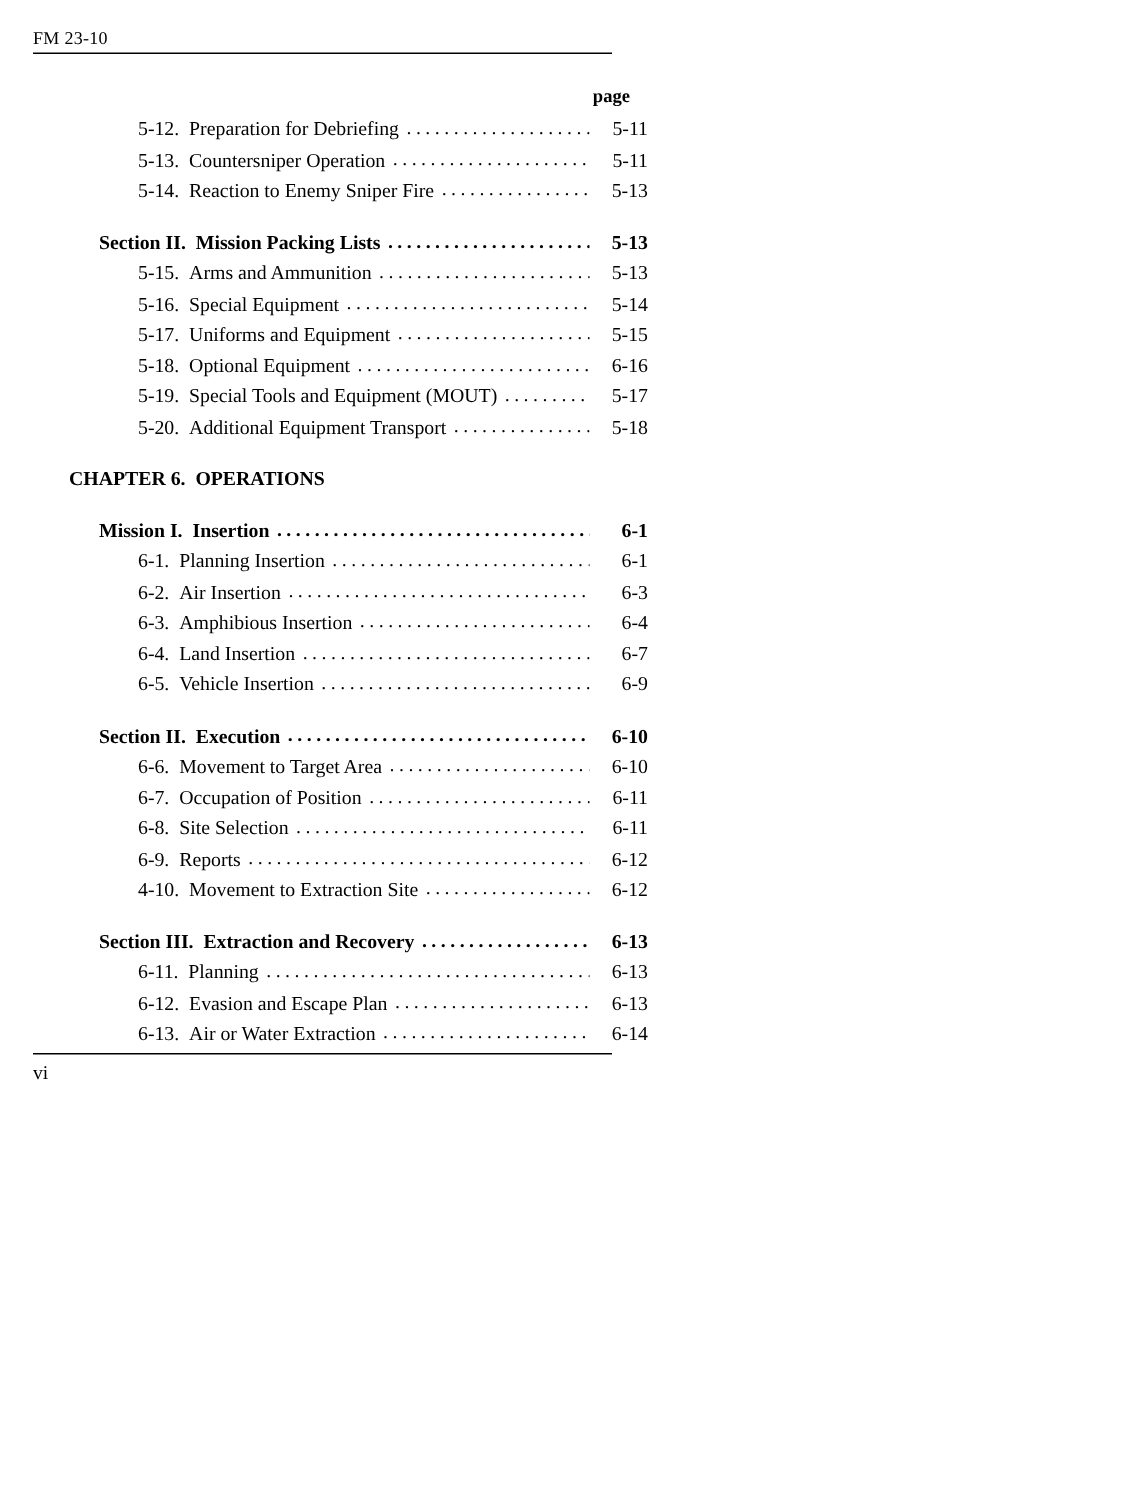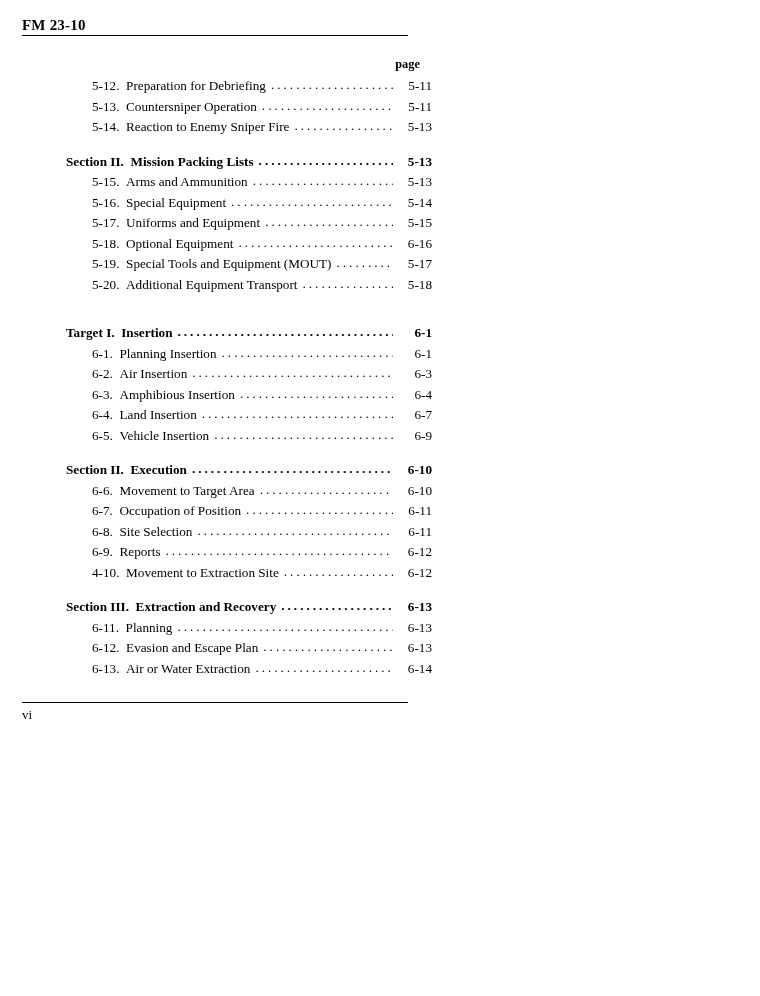--- a/index.html
+++ b/index.html
@@ -22,22 +22,22 @@
     height: 996px;
   }
   
   .header {
     position: absolute;
     left: 22px;
     top: 16px;
     width: 386px;
   }
   .header-title {
-    font-size: 15px;
-    font-weight: bold;
+    font-size: 12px;
+    font-weight: normal;
     letter-spacing: 0.2px;
     line-height: 18px;
   }
   .header-rule {
     margin-top: 1px;
     border-bottom: 1.6px solid #000;
     width: 386px;
   }
   
   .toc {
@@ -188,23 +188,30 @@
           <span class="pg">5-17</span>
         </div>
         <div class="entry lvl-item">
           <span class="num">5-20.</span>
           <span>&nbsp;&nbsp;</span>
           <span class="label">Additional Equipment Transport</span>
           <span class="leader">................................................................................</span>
           <span class="pg">5-18</span>
         </div>
         <div class="spacer"></div>
+        <div class="entry lvl-chap bold">
+          <span class="num">CHAPTER 6.</span>
+          <span>&nbsp;&nbsp;</span>
+          <span class="label">OPERATIONS</span>
+          <span class="leader"></span>
+          <span class="pg"></span>
+        </div>
         <div class="spacer"></div>
         <div class="entry lvl-sec bold">
-          <span class="num">Target I.</span>
+          <span class="num">Mission I.</span>
           <span>&nbsp;&nbsp;</span>
           <span class="label">Insertion</span>
           <span class="leader">................................................................................</span>
           <span class="pg">6-1</span>
         </div>
         <div class="entry lvl-item">
           <span class="num">6-1.</span>
           <span>&nbsp;&nbsp;</span>
           <span class="label">Planning Insertion</span>
           <span class="leader">................................................................................</span>

